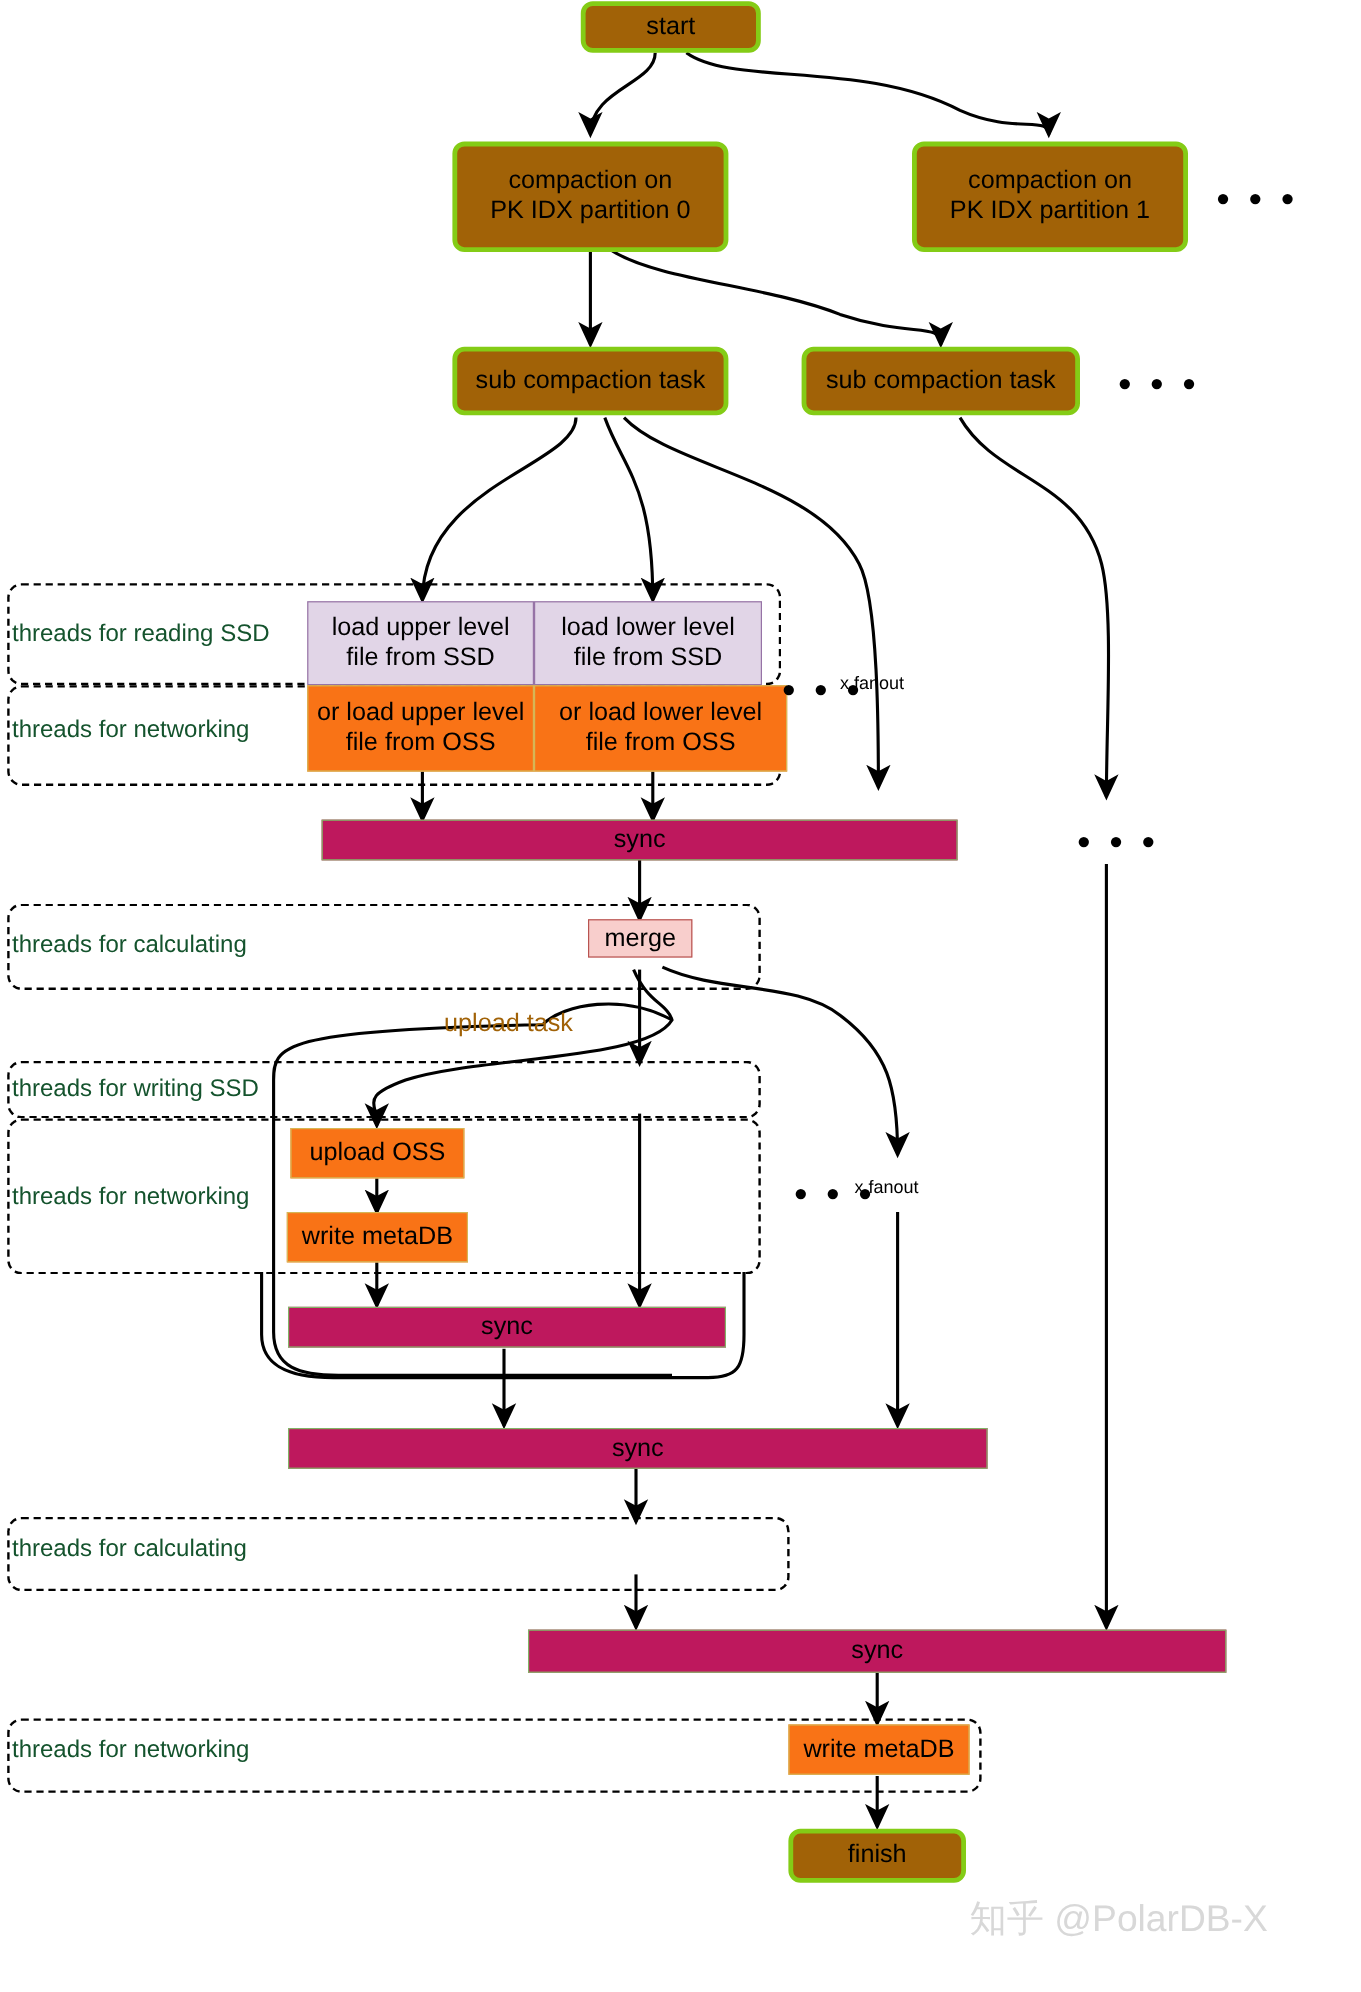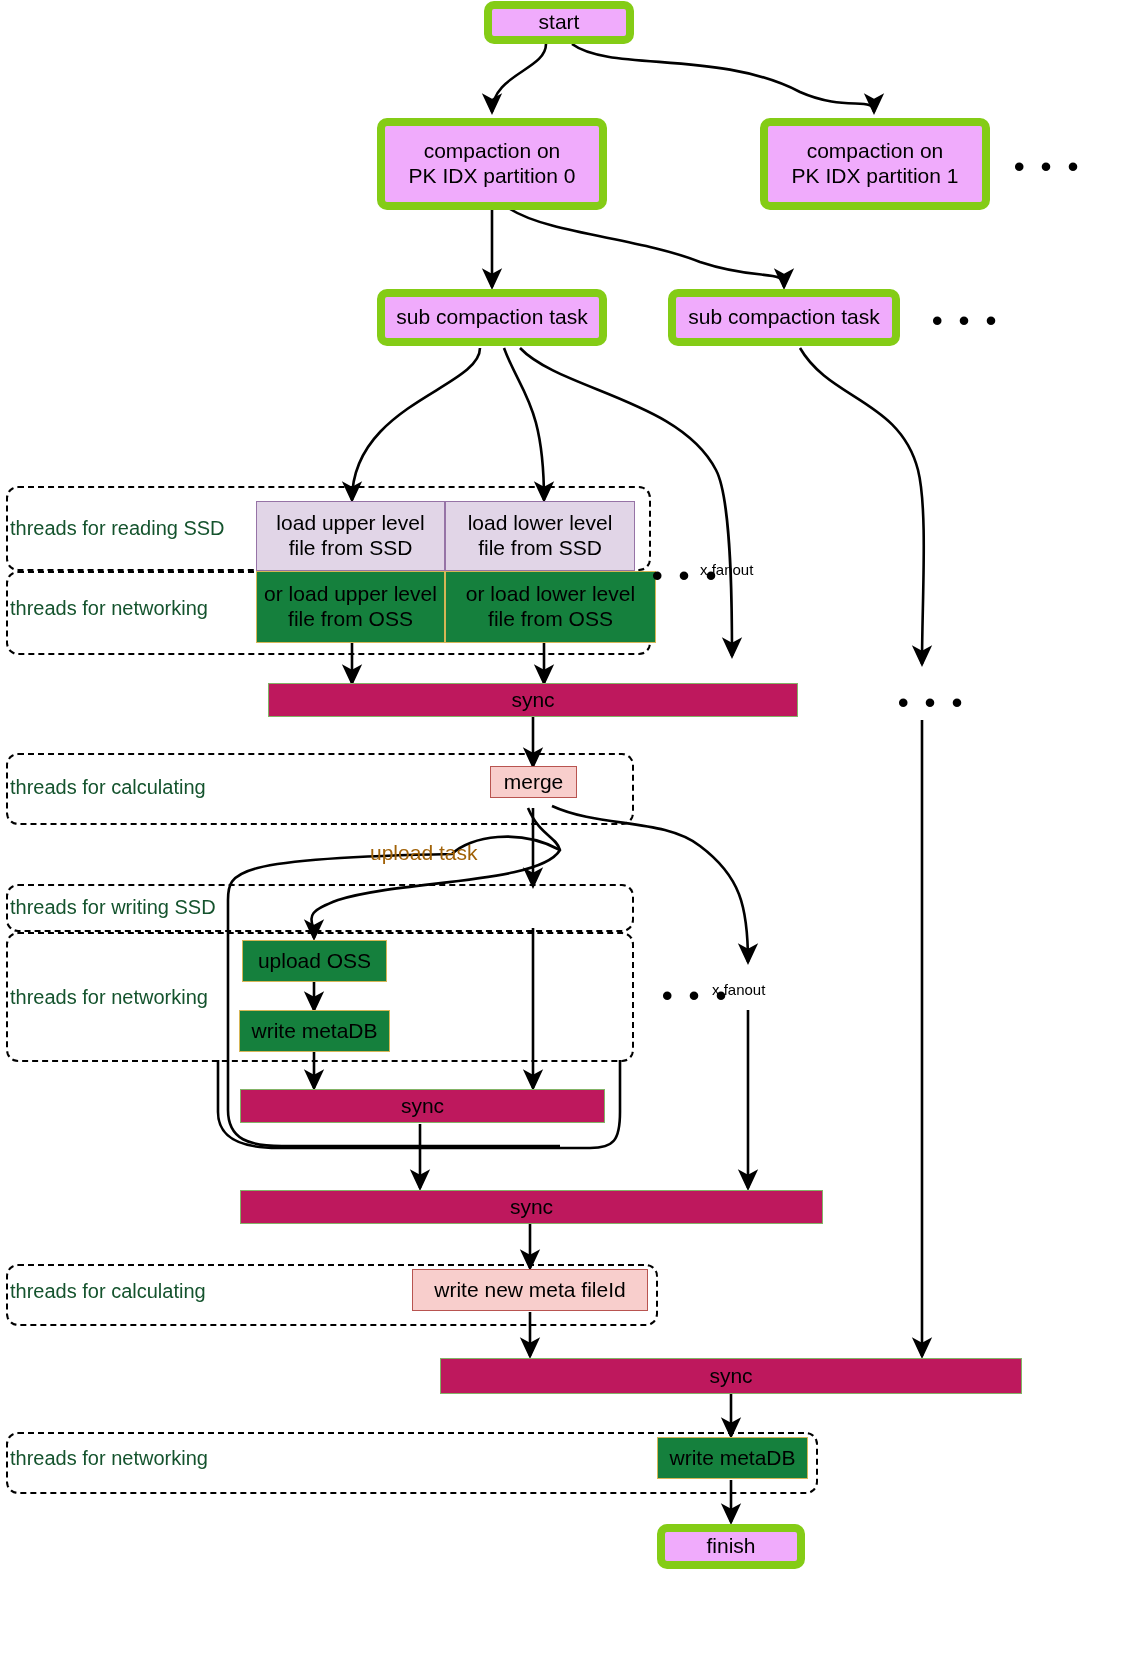--- a/index.html
+++ b/index.html
@@ -32,30 +32,30 @@
     align-items: center;
     justify-content: center;
     text-align: center;
     font-size: 21px;
     line-height: 1.18;
     color: #000000;
     white-space: pre-line;
     z-index: 3;
   }
   .term {
-    background: #f0abfc;
-    border: 8px solid #84cc16;
+    background: #a16207;
+    border: 4px solid #84cc16;
     border-radius: 10px;
   }
   .purple {
     background: #e1d5e7;
     border: 1.5px solid #9673a6;
   }
   .yellow {
-    background: #15803d;
+    background: #f97316;
     border: 1.5px solid #d6b656;
   }
   .green {
     background: #be185d;
     border: 1.5px solid #82b366;
   }
   .red {
     background: #f8cecc;
     border: 1.5px solid #b85450;
   }
@@ -238,22 +238,22 @@
 
   <div class="node yellow" style="left:239px; top:1010px; width:151px; height:42px;">write metaDB</div>
 
   <div class="ellipsis" style="left:662px; top:981px;">• • •</div>
   <div class="fanout-label" style="left:712px; top:981px;">x fanout</div>
 
   <div class="node green" style="left:240px; top:1089px; width:365px; height:34px;">sync</div>
 
   <div class="node green" style="left:240px; top:1190px; width:583px; height:34px;">sync</div>
 
-  <div class="node red" style="left:412px; top:1269px; width:236px; height:42px;">write new meta fileId</div>
 
   <div class="node green" style="left:440px; top:1358px; width:582px; height:36px;">sync</div>
 
   <div class="node yellow" style="left:657px; top:1437px; width:151px; height:42px;">write metaDB</div>
 
   <div class="node term" style="left:657px; top:1524px; width:148px; height:45px;">finish</div>
 
+  <div class="watermark" style="left:808px; top:1578px;">知乎 @PolarDB-X</div>
 
 </div>
 
 </body></html>

